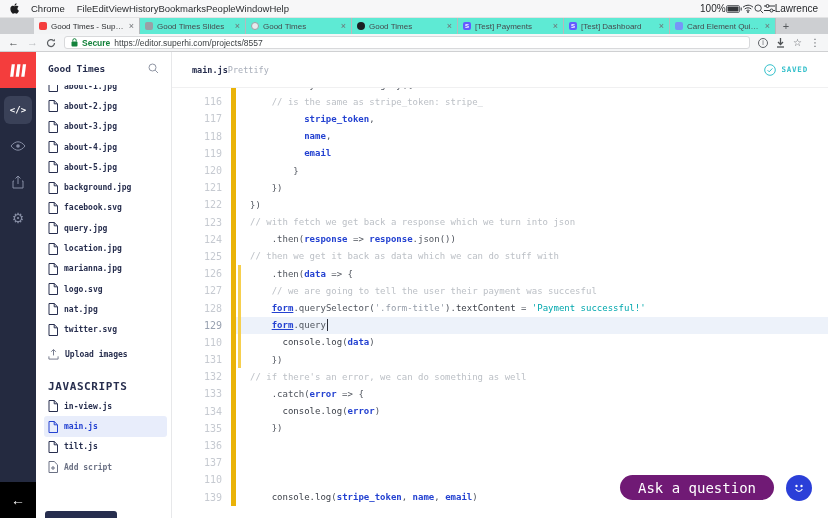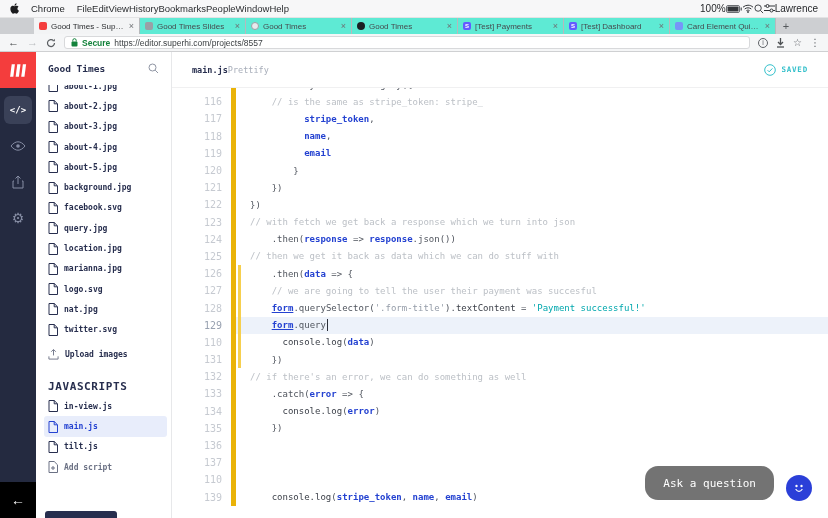--- a/index.html
+++ b/index.html
@@ -82,21 +82,21 @@
   .tok-d{color:#50555e}
   .tok-c{color:#bcc0c6}
   .tok-b{color:#2442d1;font-weight:700}
   .tok-u{color:#2442d1;font-weight:700;text-decoration:underline}
   .tok-t{color:#00a7ad}
   .tok-m{color:#949ca8}
   .tok-k{color:#3c4049;font-weight:400}
   .caret{display:inline-block;width:1.5px;height:12px;background:#2b2f39;margin-left:1px;flex:0 0 auto}
 
   
-  .ask-pill{position:absolute;right:54px;bottom:18px;height:34px;padding:0 18px;background:#737373;color:#fff;border-radius:13px;display:flex;align-items:center;font-size:11px;font-family:"DejaVu Sans Mono",monospace}
+  .ask-pill{position:absolute;right:54px;bottom:18px;height:25px;padding:0 18px;background:#701a75;color:#fff;border-radius:13px;display:flex;align-items:center;font-size:14px;font-family:"DejaVu Sans Mono",monospace}
   .smiley{position:absolute;right:16px;bottom:17px;width:26px;height:26px;border-radius:50%;background:#2b3fd8;display:flex;align-items:center;justify-content:center}
 </style>
 </head>
 <body>
 
 <div class="screen">
 
   <div class="menubar">
     <span class="mb-icon">
       <svg width="9" height="11" viewBox="0 0 11 13">

